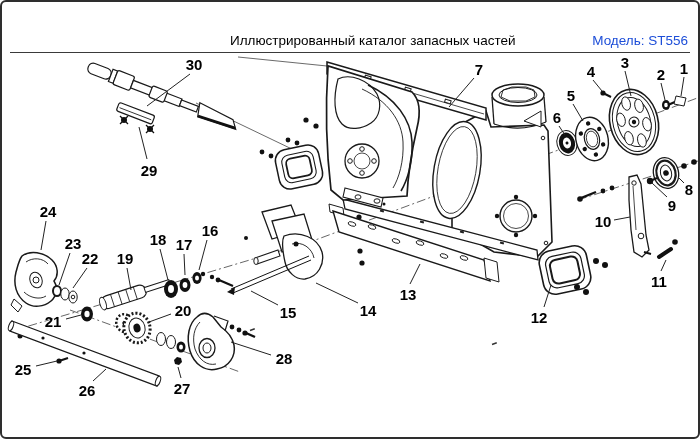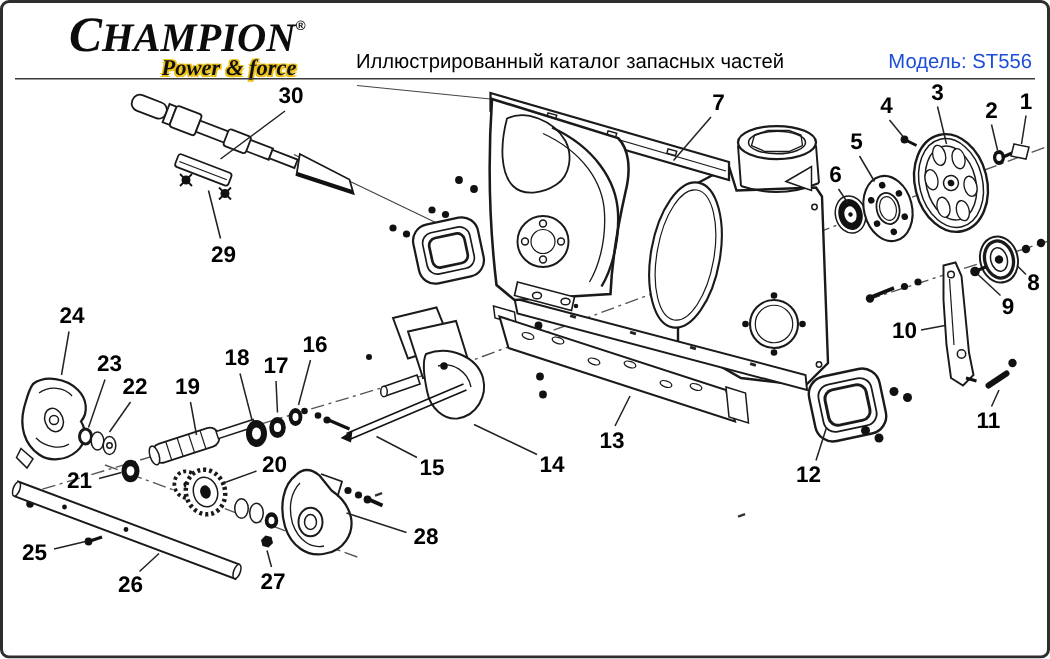--- a/index.html
+++ b/index.html
@@ -6,40 +6,36 @@
   #page{position:relative;width:696px;height:435px;border:2px solid #2e2e2e;border-radius:6px;
         background:#ffffff;overflow:hidden;font-family:"Liberation Sans",sans-serif;}
   #brand{position:absolute;left:44px;top:6px;line-height:1;}
   #brand .name{font-family:"Liberation Serif",serif;font-style:italic;font-weight:bold;
                font-size:27px;letter-spacing:0px;color:#0c0c0c;}
   #brand .name .firstc{font-size:33px;}
   #brand .reg{font-size:9px;vertical-align:14px;color:#0c0c0c;font-family:"Liberation Sans",sans-serif;}
   #brand .tagline{display:block;text-align:right;margin-top:-2px;padding-right:6px;
       font-family:"Liberation Serif",serif;font-style:italic;font-weight:bold;font-size:15px;color:#111;
       text-shadow:1px 1px 0 #ecc113,-1px 1px 0 #ecc113,1px -1px 0 #ecc113,-1px -1px 0 #ecc113;}
-  #catalog-title{position:absolute;left:228px;top:31px;width:300px;text-align:center;
+  #catalog-title{position:absolute;left:228px;top:31px;width:300px;text-align:left;
       font-size:13.5px;color:#000;}
   #model-line{position:absolute;right:10px;top:31px;font-size:13.5px;color:#1d4ed8;}
   #header-rule{position:absolute;left:8px;right:8px;top:50px;height:0;border-top:1.2px solid #3a3a3a;}
   svg{position:absolute;left:0;top:0;}
   .ln{stroke:#1a1a1a;fill:none;}
   .fw{fill:#ffffff;stroke:#1a1a1a;}
   .fb{fill:#111111;stroke:none;}
   .cl{stroke:#555;stroke-width:0.9;stroke-dasharray:9 3 2 3;fill:none;}
   .callout{font-family:"Liberation Sans",sans-serif;font-weight:bold;font-size:15px;fill:#000;}
 </style>
 </head>
 <body>
 
 <div id="page">
 
-  <div id="brand">
-    <span class="name"><span class="firstc">C</span><span>HAMPION</span><span class="reg">®</span></span>
-    <span class="tagline">Power &amp; force</span>
-  </div>
 
   <div id="catalog-title">Иллюстрированный каталог запасных частей</div>
   <div id="model-line"><span>Модель:</span> <span>ST556</span></div>
   <div id="header-rule"></div>
 
   <svg id="diagram" width="696" height="435" viewBox="2 2 696 435">
 
     <g>
       <path class="cl" d="M12,331 L310,242 L553,152 L700,97"></path>
       <path class="cl" d="M70,310 L240,372"></path>

